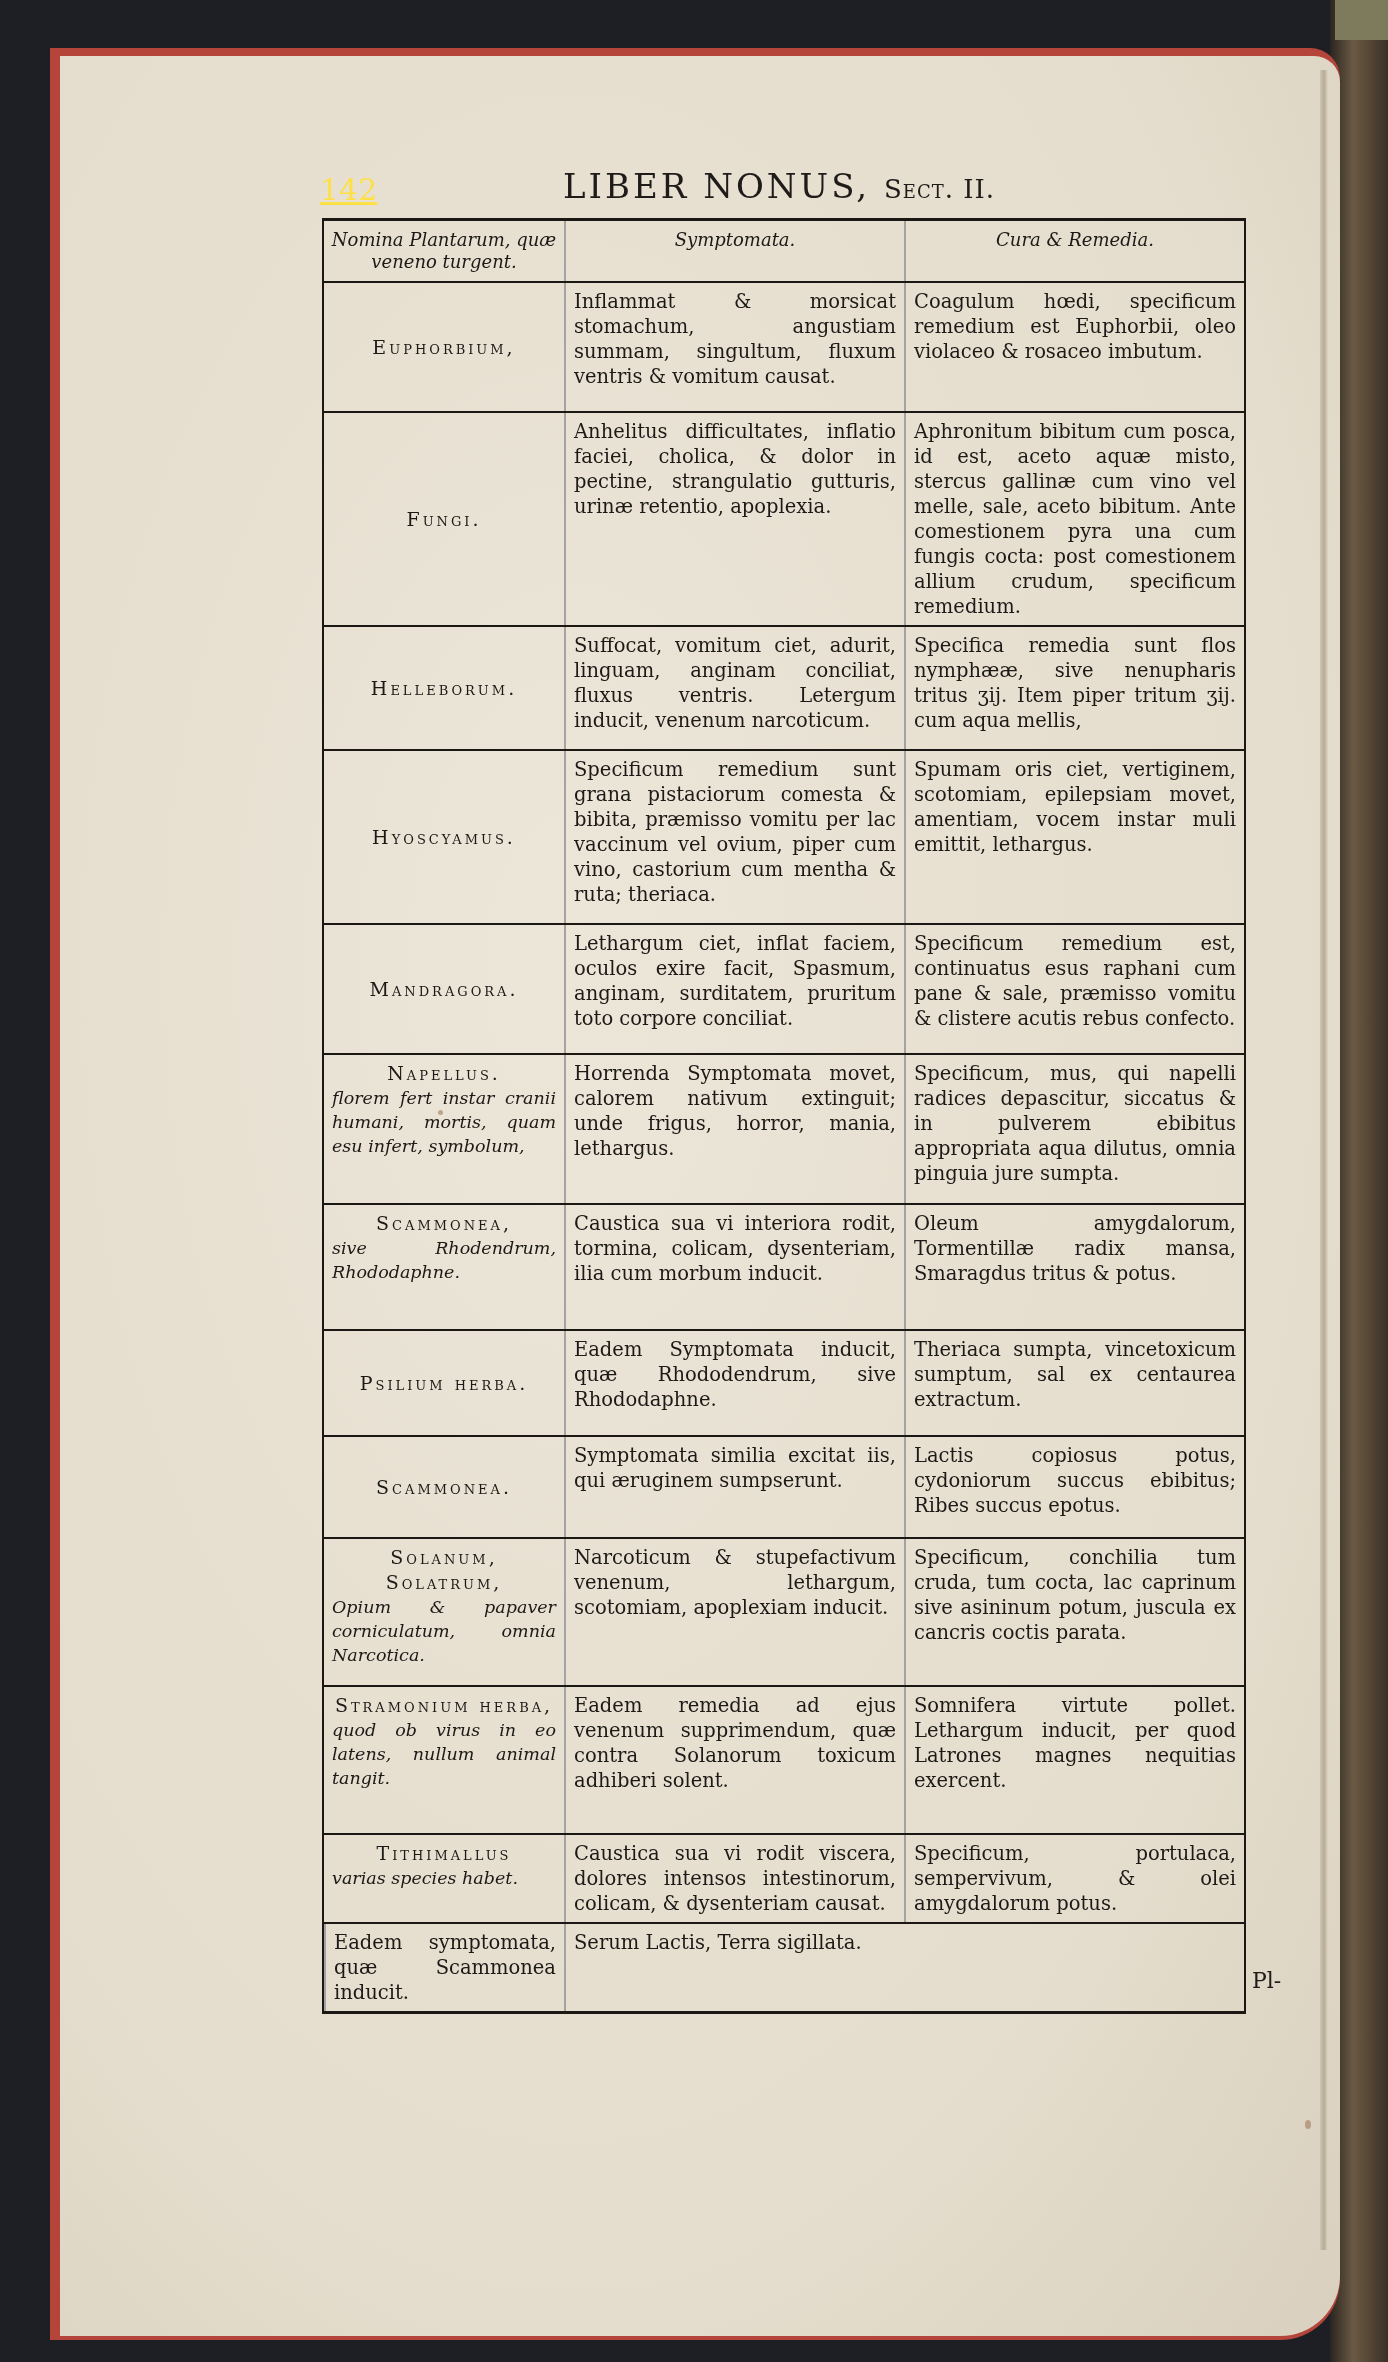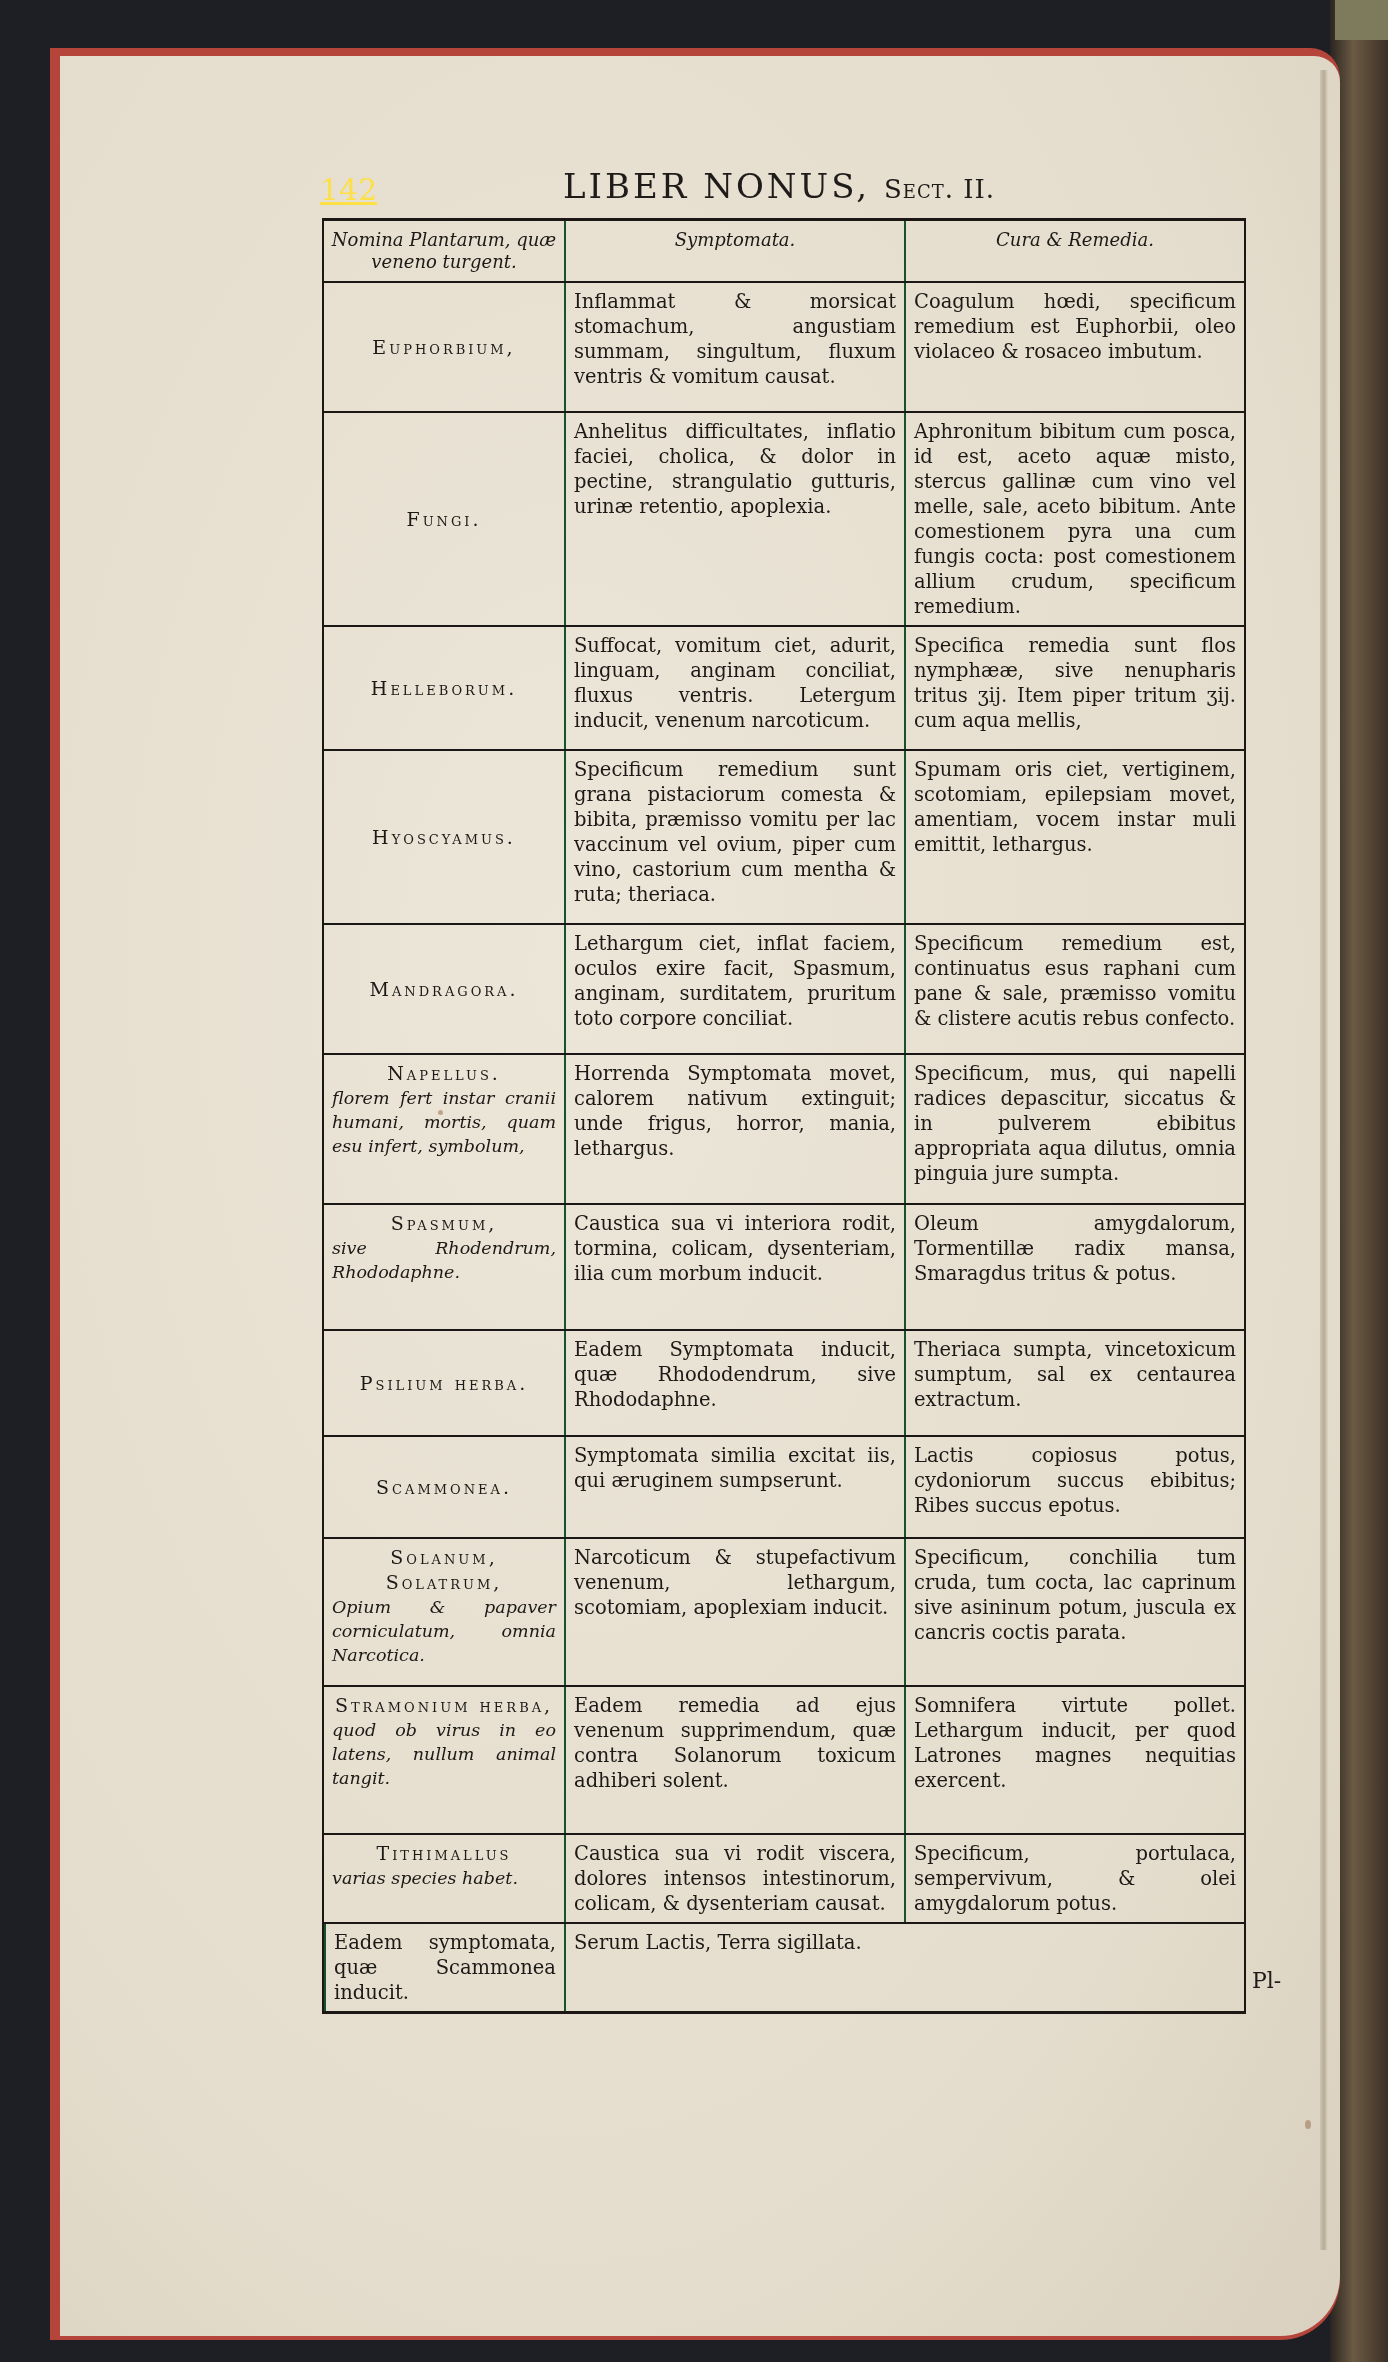--- a/index.html
+++ b/index.html
@@ -46,21 +46,21 @@
     border-top:3px solid #1a1714; border-bottom:3px solid #1a1714;
     border-left:2px solid #1a1714; border-right:2px solid #1a1714;
     color:#1c1916;
   }
   .row {
     display:grid; grid-template-columns:240px 340px 340px;
     border-bottom:2px solid #1a1714;
   }
   .row:last-child { border-bottom:none; }
   .cell { padding:6px 8px; box-sizing:border-box; font-size:19.5px; line-height:25px; }
-  .cell.sym, .cell.cura { border-left:2px solid #14532d; }
+  .cell.sym, .cell.cura { border-left:2px solid #a3a3a3; }
   .cell.sym { text-align:justify; }
   .cell.cura { text-align:justify; }
   .cell.name { text-align:center; display:flex; flex-direction:column; justify-content:center; }
   .head .cell { font-style:italic; font-size:18px; text-align:center; line-height:22px; padding:8px 6px; }
   .head .cell.name { display:block; }
   .plant { font-variant:small-caps; letter-spacing:3px; font-size:19px; }
   .note { font-style:italic; font-size:17.5px; line-height:24px; text-align:justify; text-align-last:left; }
   .catch {
     position:absolute; left:1252px; top:1968px; font-size:22px; color:#1e1b18;
   }
@@ -125,21 +125,21 @@
       <div class="row" style="min-height: 148px;">
         <div class="cell name" style="justify-content: flex-start;">
           <span class="plant">Napellus.</span>
           <span class="note">florem fert instar cranii humani, mortis, quam esu infert, symbolum,</span>
         </div>
         <div class="cell sym">Horrenda Symptomata movet, calorem nativum extinguit; unde frigus, horror, mania, lethargus.</div>
         <div class="cell cura">Specificum, mus, qui napelli radices depascitur, siccatus &amp; in pulverem ebibitus appropriata aqua dilutus, omnia pinguia jure sumpta.</div>
       </div>
       <div class="row" style="min-height: 124px;">
         <div class="cell name" style="justify-content: flex-start;">
-          <span class="plant">Spasmum,</span>
+          <span class="plant">Scammonea,</span>
           <span class="note">sive Rhodendrum, Rhododaphne.</span>
         </div>
         <div class="cell sym">Caustica sua vi interiora rodit, tormina, colicam, dysenteriam, ilia cum morbum inducit.</div>
         <div class="cell cura">Oleum amygdalorum, Tormentillæ radix mansa, Smaragdus tritus &amp; potus.</div>
       </div>
       <div class="row" style="min-height: 104px;">
         <div class="cell name">
           <span class="plant">Psilium herba.</span>
         </div>
         <div class="cell sym">Eadem Symptomata inducit, quæ Rhododendrum, sive Rhododaphne.</div>

